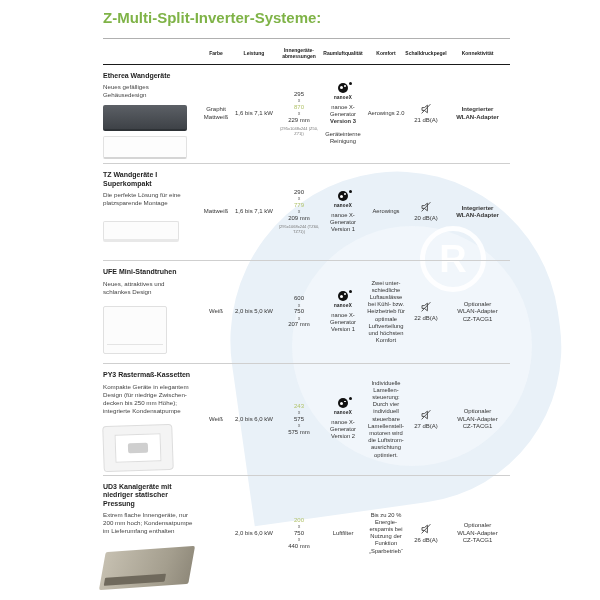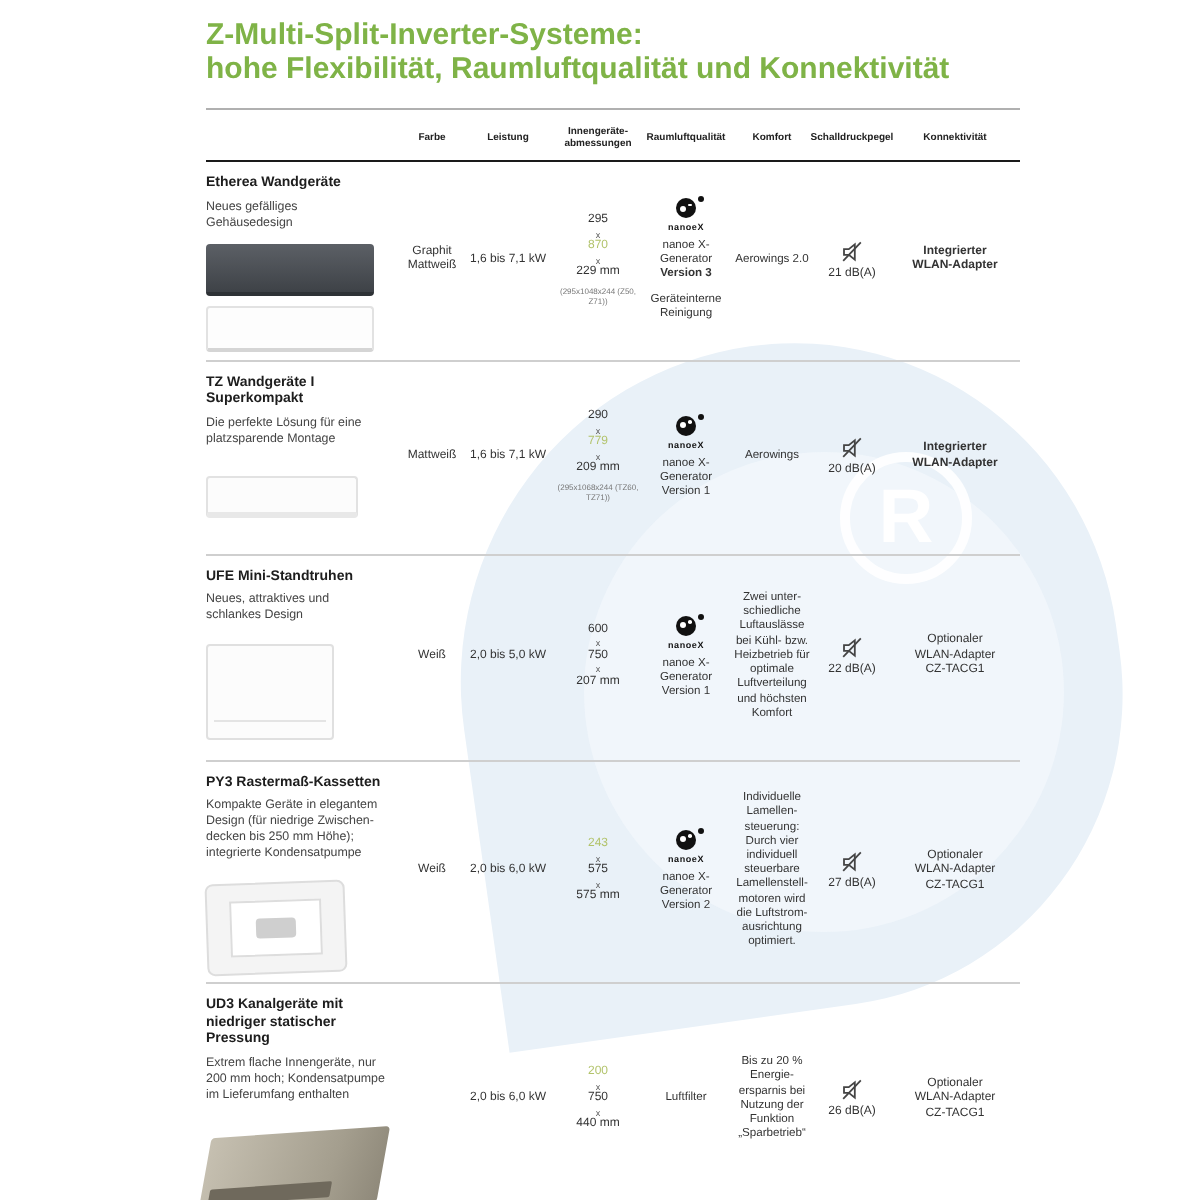--- a/index.html
+++ b/index.html
@@ -96,21 +96,20 @@
 <div class="page">
 
   <div class="wm drop"></div>
   <div class="wm drop-inner"></div>
   <div class="wm rmark">R</div>
 
   <div class="content">
 
     <div class="title">
       <div>Z-Multi-Split-Inverter-Systeme:</div>
-      <div>hohe Flexibilität, Raumluftqualität und Konnektivität</div>
     </div>
     <div class="title-rule"></div>
 
     <div class="grid thead">
       <div class="hcell"></div>
       <div class="hcell">Farbe</div>
       <div class="hcell">Leistung</div>
       <div class="hcell">Innengeräte-abmessungen</div>
       <div class="hcell">Raumluftqualität</div>
       <div class="hcell">Komfort</div>

